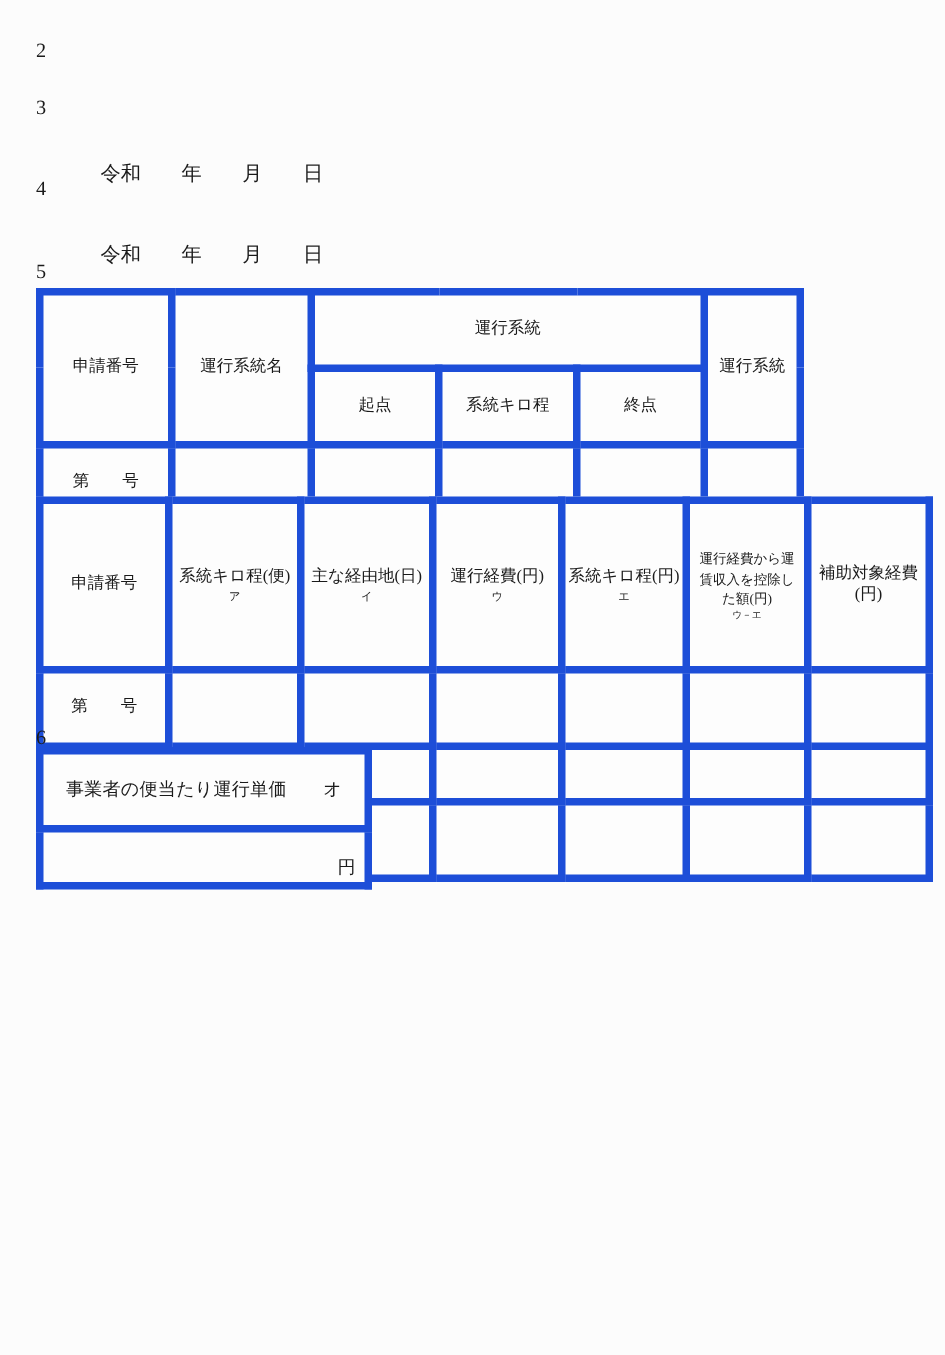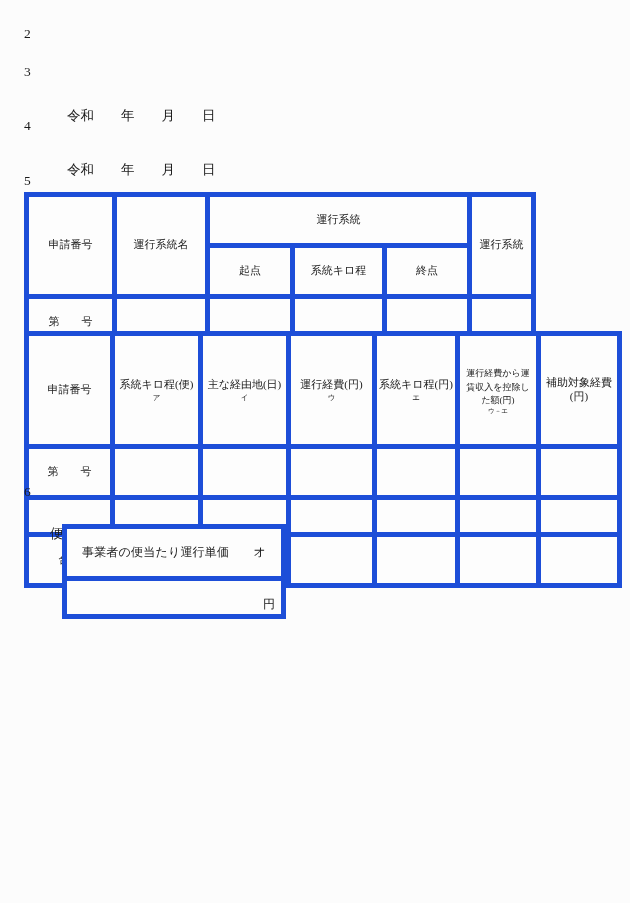--- a/index.html
+++ b/index.html
@@ -108,23 +108,22 @@
     left: 24px;
     top: 331px;
     width: 593px;
   }
   #table-keihi .r-hdr  { height: 57px; }
   #table-keihi .r-data { height: 26px; }
 
   
   #table-tanka {
     left: 24px;
-    top: 524px;
+    top: 498px;
     width: 219px;
-    margin-left: 38px;
   }
   #table-tanka .r-hdr { height: 21px; }
   #table-tanka .r-val { height: 38px; }
   #table-tanka .val-cell {
     text-align: right;
     vertical-align: bottom;
     padding-right: 6px;
     padding-bottom: 2px;
     font-size: 12px;
   }

